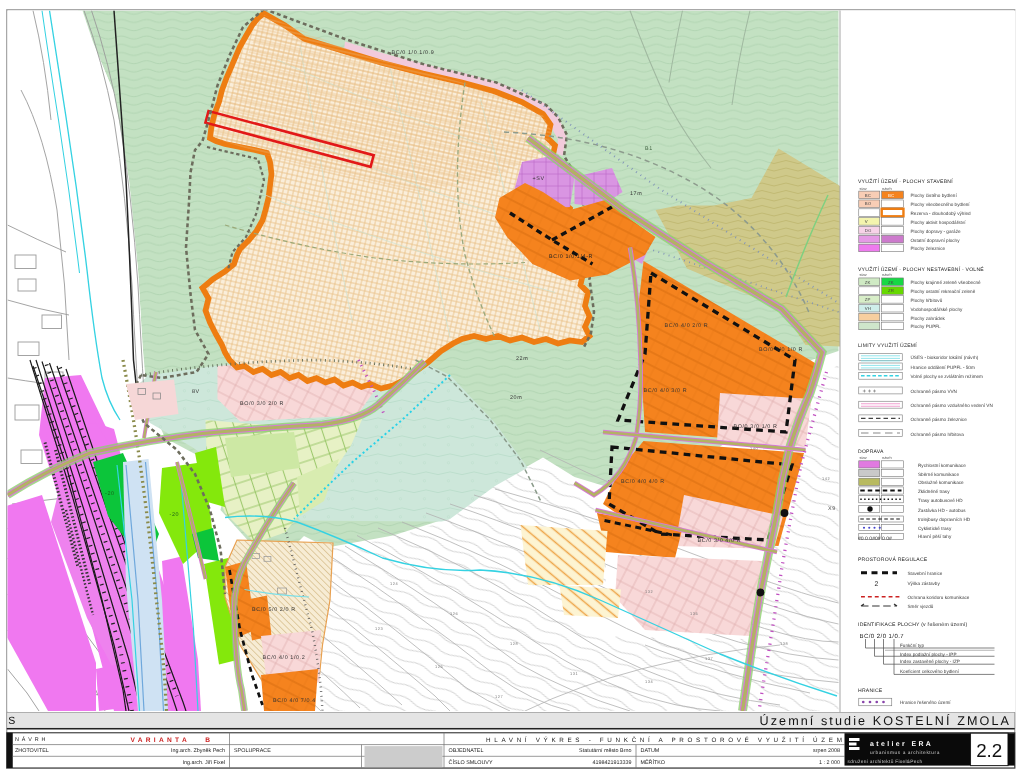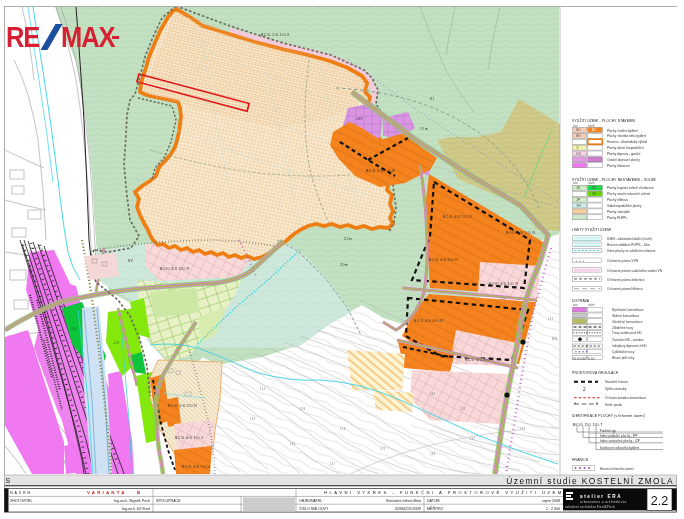--- a/index.html
+++ b/index.html
@@ -622,19 +622,13 @@
 <text x="580" y="497.5" font-size="4.6" letter-spacing="1.6" font-weight="bold">atelier ERA</text>
 <text x="580" y="502.6" font-size="3.2" letter-spacing="0.4" fill="#cfcfcf">urbanismus a architektura</text>
 <text x="565" y="508.4" font-size="3.2" letter-spacing="0.2" fill="#cfcfcf">sdružení architektů Fixel&amp;Pech</text>
 </g>
 <rect x="647" y="488.8" width="25" height="21.6" fill="#fff" stroke="#222" stroke-width="0.7"></rect>
 <text x="659.5" y="504.5" font-size="12.5" text-anchor="middle" fill="#111" font-family="Liberation Sans,sans-serif">2.2</text>
 <rect x="672" y="488.8" width="4.5" height="21.6" fill="#0a0a0a"></rect>
 </g>
 </svg>
 
-<div style="position:absolute;left:4px;top:25px;width:120px;height:28px">
-<span style="position:absolute;display:inline-block;left:2px;top:0;font-size:29px;line-height:24px;font-weight:bold;color:#d62133;letter-spacing:-1.2px;font-family:'Liberation Sans',sans-serif;transform:scaleX(0.88);transform-origin:0 0">RE</span>
-<span style="position:absolute;display:inline-block;left:57px;top:0;font-size:29px;line-height:24px;font-weight:bold;color:#d62133;letter-spacing:-1.2px;font-family:'Liberation Sans',sans-serif;transform:scaleX(0.88);transform-origin:0 0">MAX</span>
-<div style="position:absolute;left:44px;top:-1px;width:6.5px;height:26px;background:#1c4ea0;transform:skewX(-30deg)"></div>
-<div style="position:absolute;left:108px;top:11px;width:7px;height:3px;background:#d62133"></div>
 </div>
-</div>
 
 </body></html>

